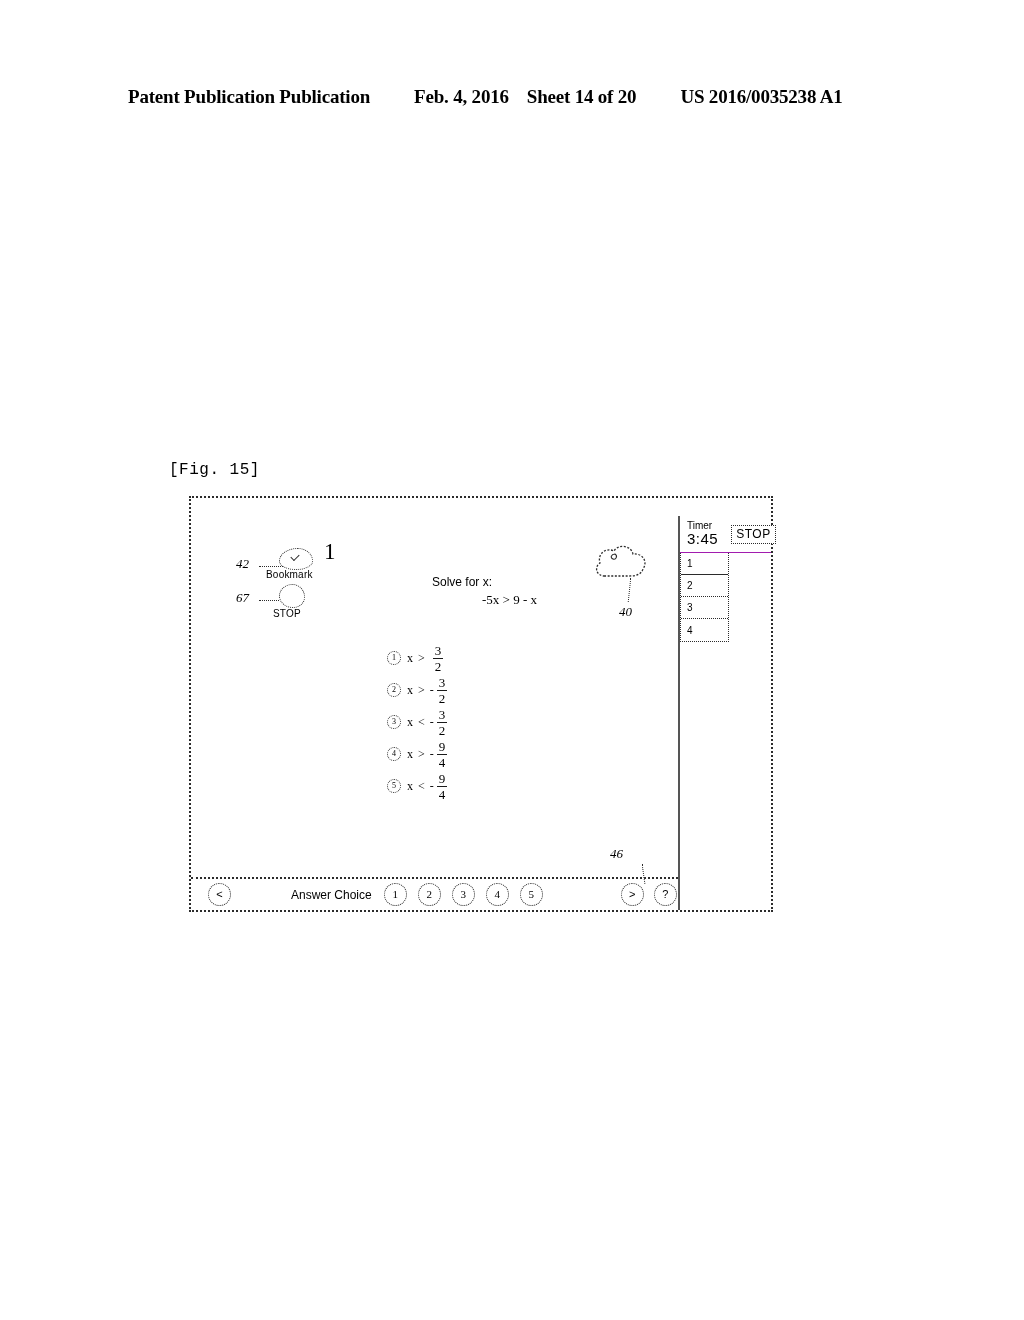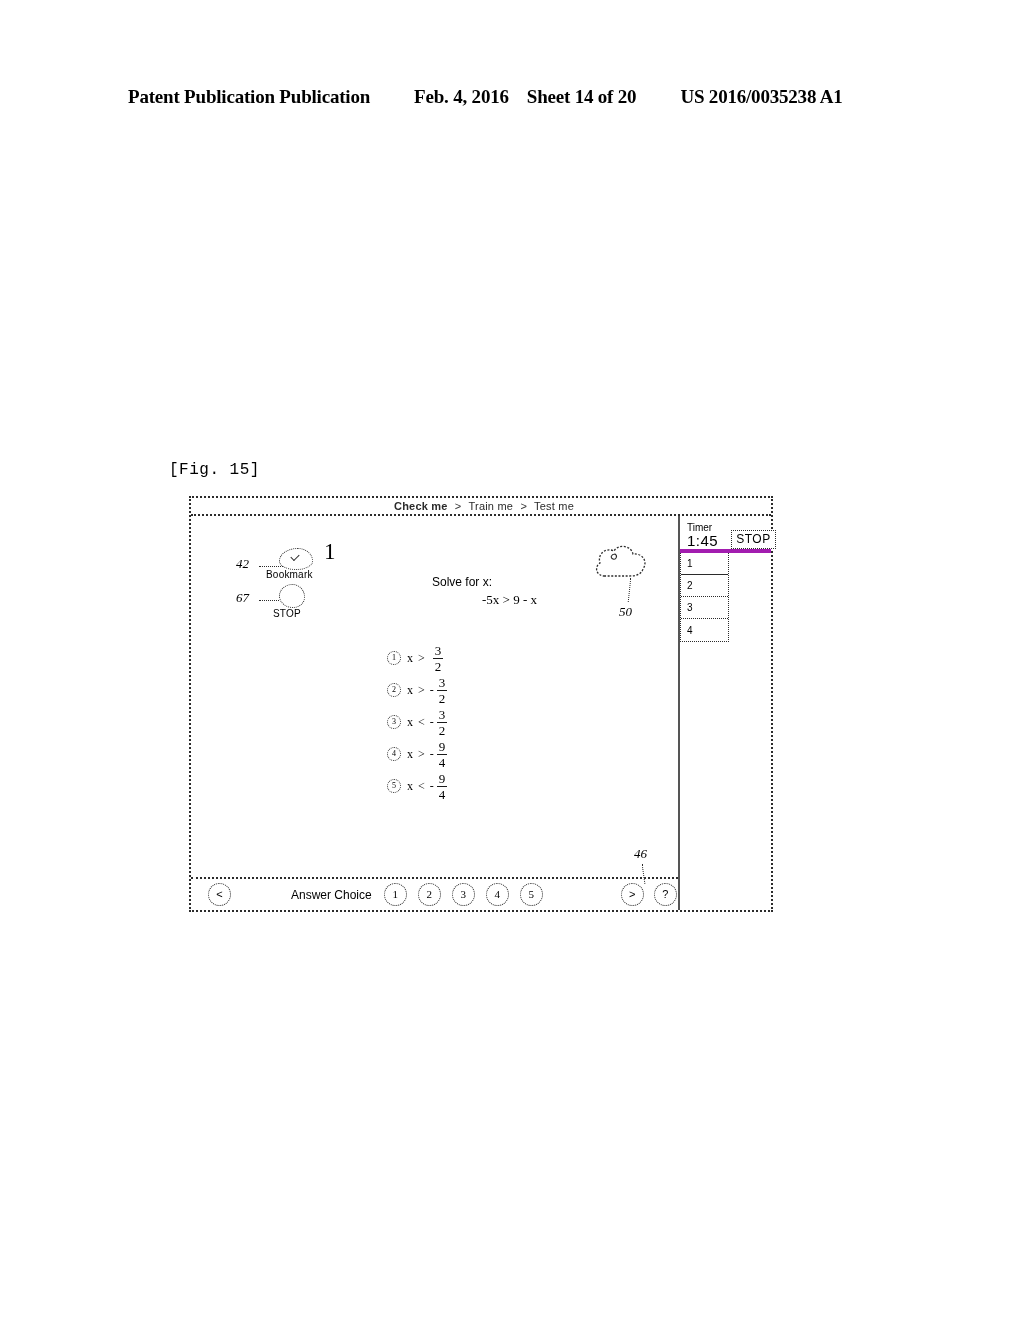--- a/index.html
+++ b/index.html
@@ -105,21 +105,21 @@
   
   .ref {
     position: absolute;
     font-family: "Liberation Serif", serif;
     font-size: 13px;
     font-style: italic;
   }
   .ref-42 { left: 45px; top: 40px; }
   .ref-44 { left: 45px; top: 74px; }
   .ref-40 { left: 428px; top: 88px; }
-  .ref-46 { left: 443px; top: 330px; }
+  .ref-46 { left: 419px; top: 330px; }
 
   .leader {
     position: absolute;
     border-top: 1px dotted #2b2b2b;
     height: 0;
   }
   .leader-42 { left: 68px; top: 50px; width: 24px; }
   .leader-44 { left: 68px; top: 84px; width: 20px; }
   .leader-40 {
     left: 438px; top: 62px; width: 0; height: 24px;
@@ -280,24 +280,24 @@
     left: 489px;
     top: 18px;
     right: 0;
     bottom: 0;
   }
   .timer-box {
     position: absolute;
     left: 0; top: 0;
     width: 100%;
     height: 37px;
-    border-bottom: 4px solid #a21caf;
-    box-sizing: border-box;
-    display: flex;
-    align-items: flex-end;
+    border-bottom: 1px solid #a21caf;
+    box-sizing: border-box;
+    display: flex;
+    align-items: center;
   }
   .timer-block {
     margin-left: 7px;
     font-family: "Liberation Sans", sans-serif;
     line-height: 1.05;
   }
   .timer-label { font-size: 10px; }
   .timer-value { font-size: 15px; letter-spacing: 0.5px; }
   .stop-btn {
     margin-left: 13px;
@@ -340,29 +340,20 @@
   <span class="hdr-pub">Patent Publication Publication</span>
   <span class="hdr-date">Feb. 4, 2016</span>
   <span class="hdr-sheet">Sheet 14 of 20</span>
   <span class="hdr-num">US 2016/0035238 A1</span>
 </div>
 
 <div class="fig-label">[Fig. 15]</div>
 
 <div class="fig-frame">
 
-  <div class="topbar">
-    <div class="breadcrumb">
-      <span class="crumb crumb-strong">Check me</span>
-      <span class="crumb-sep">&gt;</span>
-      <span class="crumb">Train me</span>
-      <span class="crumb-sep">&gt;</span>
-      <span class="crumb">Test me</span>
-    </div>
-  </div>
 
   <div class="content">
 
     <div class="q-number">1</div>
 
     <div class="ref ref-42">42</div>
     <div class="leader leader-42"></div>
 
     <div class="ref ref-44">67</div>
     <div class="leader leader-44"></div>
@@ -372,21 +363,21 @@
 
     <div class="blob ccss-icon"></div>
     <div class="icon-caption cap-ccss">STOP</div>
 
     <div class="cloud-icon">
       <svg width="60" height="40" viewBox="0 0 60 40" aria-hidden="true">
         <path d="M14 34 C5 34 3 25 9 21 C6 12 15 5 23 9 C27 2 40 3 42 12 C52 11 57 20 52 27 C50 33 44 34 38 34 Z" fill="none" stroke="#2b2b2b" stroke-width="1.3" stroke-dasharray="2,1.6"></path>
         <path d="M24 12 C20 12 19 16 22 17 C25 18 27 14 24 12 Z" fill="none" stroke="#2b2b2b" stroke-width="1.1"></path>
       </svg>
     </div>
-    <div class="ref ref-40">50</div>
+    <div class="ref ref-40">40</div>
     <div class="leader leader-40"></div>
 
     <div class="stem">
       <div>Solve for x:</div>
       <div class="stem-eq">-5x &gt; 9 - x</div>
     </div>
 
     <div class="options">
 
       <div class="option-row">
@@ -468,21 +459,21 @@
       <div class="round-btn btn-help">?</div>
     </div>
 
   </div>
 
   <div class="rail">
 
     <div class="timer-box">
       <div class="timer-block">
         <div class="timer-label">Timer</div>
-        <div class="timer-value">1:45</div>
+        <div class="timer-value">3:45</div>
       </div>
       <div class="stop-btn">STOP</div>
     </div>
 
     <div class="qlist">
       <div class="qlist-item sel">1</div>
       <div class="qlist-item">2</div>
       <div class="qlist-item">3</div>
       <div class="qlist-item">4</div>
     </div>

